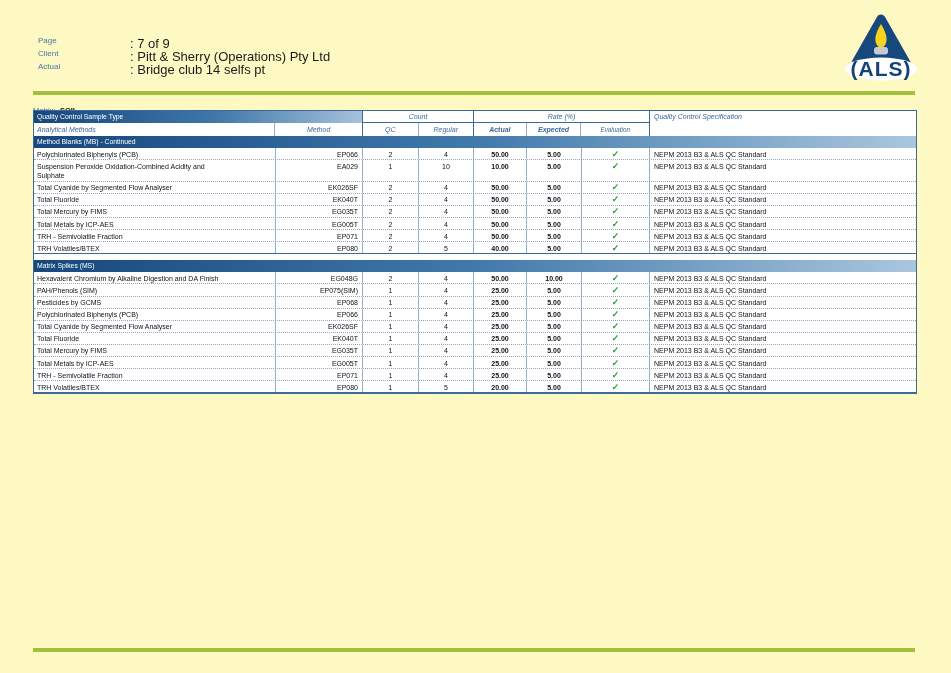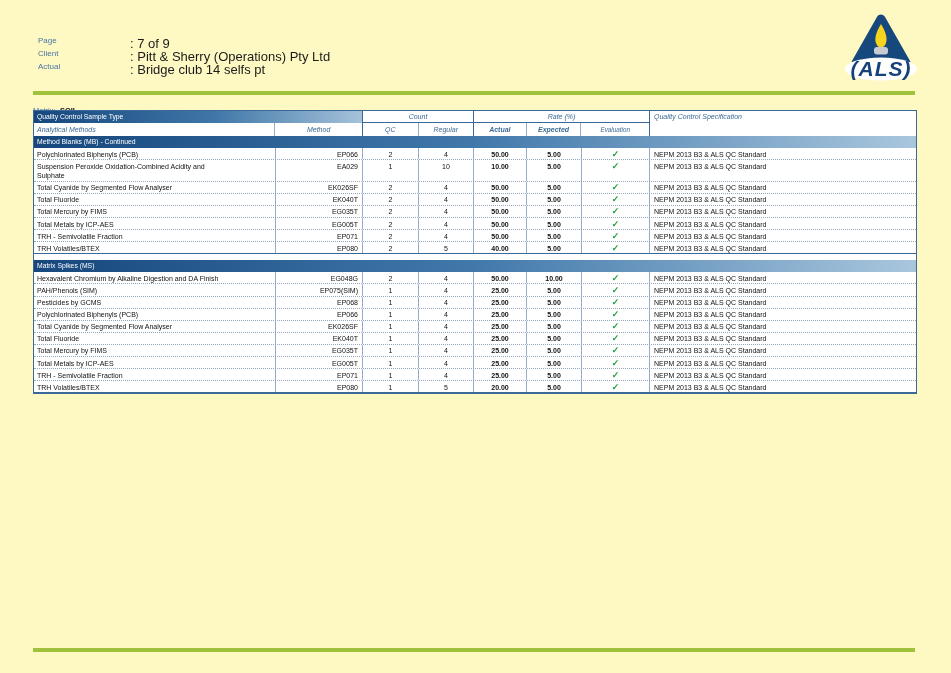--- a/index.html
+++ b/index.html
@@ -7,21 +7,21 @@
   .page {
     position:relative; width:951px; height:673px; background:#fef9c3;
     font-family:"Liberation Sans", sans-serif; overflow:hidden;
   }
   
   .hf { position:absolute; left:38px; top:36px; }
   .hf-row { display:flex; height:12.9px; }
   .hf-label { width:92px; color:#4a74a4; font-size:8px; }
   .hf-value { color:#1b1b1b; font-size:13px; }
   
-  .logo { position:absolute; left:843px; top:10px; width:76px; height:74px;font-style:italic; }
+  .logo { position:absolute; left:843px; top:10px; width:76px; height:74px; }
   
   .rule { position:absolute; left:33px; width:882px; height:3.5px; background:#9fc13c; }
   .rule.top { top:91px; }
   .rule.bottom { top:648px; }
   
   .matrix-line { position:absolute; left:33px; top:99px; width:882px; display:flex; justify-content:space-between; align-items:flex-end; }
   .matrix-label { color:#4a74a4; font-size:7.5px; }
   .matrix-value { color:#111; font-weight:bold; font-size:7.5px; }
   .legend { color:#3d6a96; font-size:6.8px; }
   .legend .fail { color:#cc2222; font-weight:bold; font-size:7px; }

